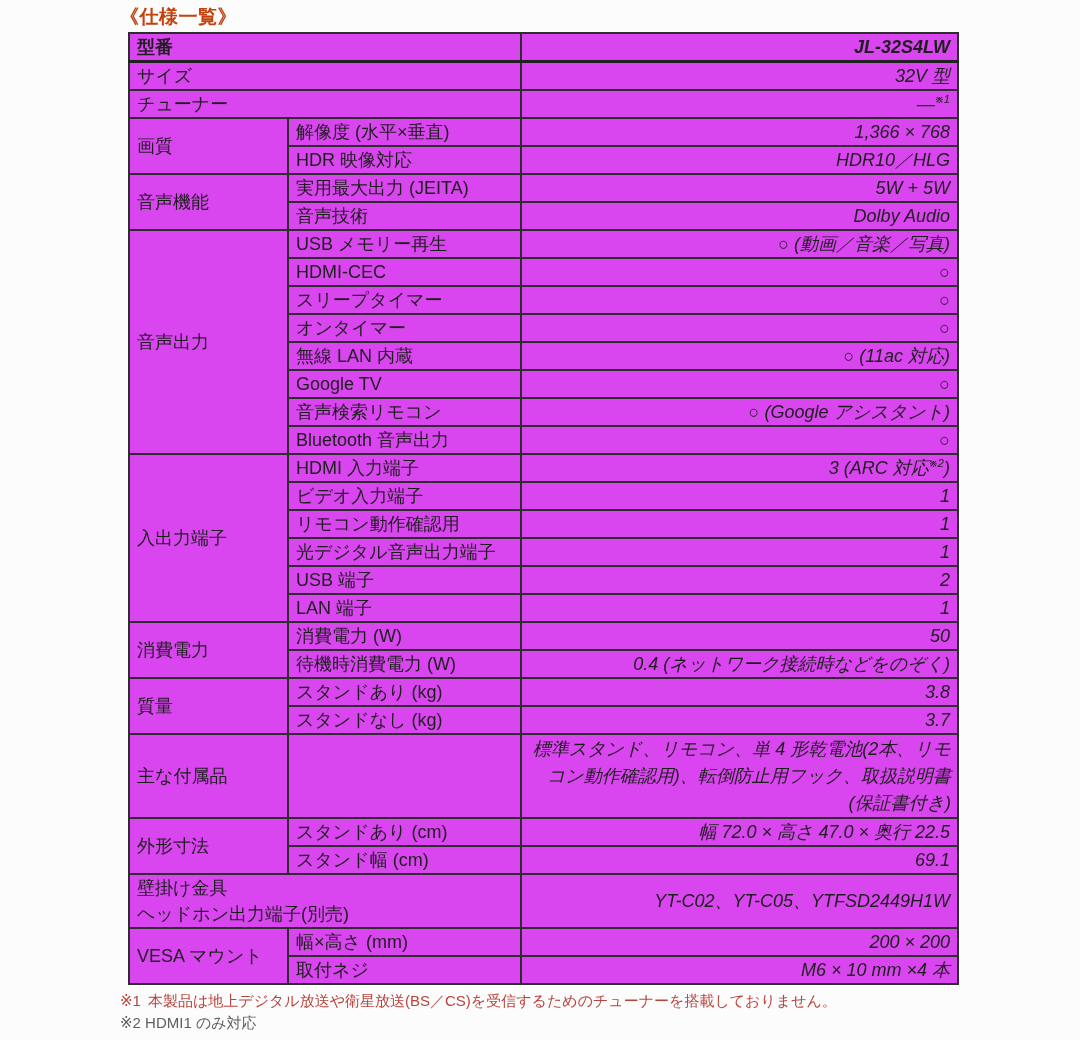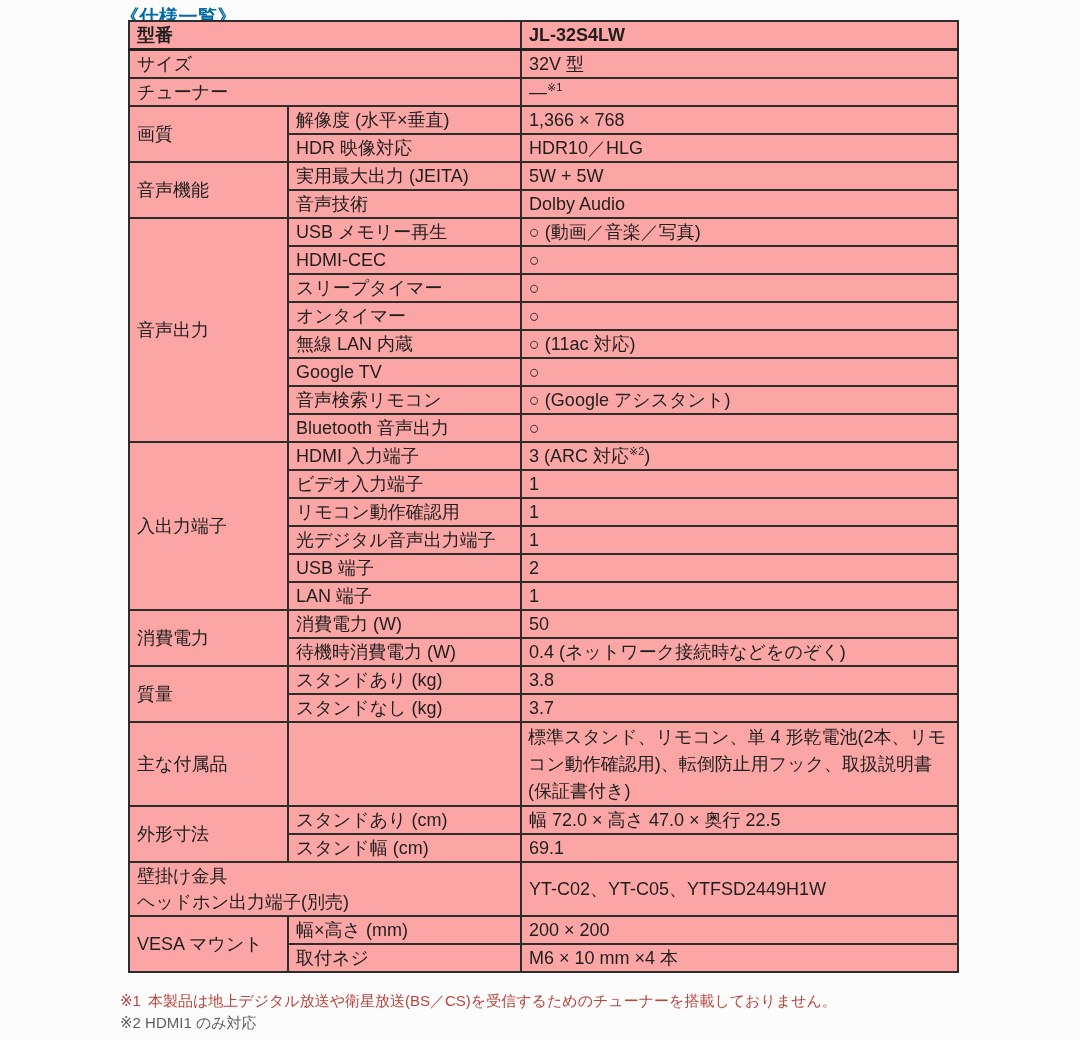--- a/index.html
+++ b/index.html
@@ -3,40 +3,40 @@
 <meta charset="utf-8">
 <style>
   html,body{margin:0;padding:0;}
   body{
     width:1080px;height:1040px;overflow:hidden;position:relative;
     background:#fcfcfc;color:#1e1e1e;
     font-family:"Liberation Sans","DejaVu Sans",sans-serif;
   }
   .page-title{
     position:absolute;left:120px;top:4px;
-    font-size:19px;font-weight:bold;letter-spacing:.5px;color:#0369a1;
+    font-size:19px;font-weight:bold;letter-spacing:.5px;color:#c2410c;
   }
   table.spec{
-    position:absolute;left:128px;top:20px;
-    width:829px;table-layout:fixed;border-collapse:collapse;background:#fca5a5;
+    position:absolute;left:128px;top:32px;
+    width:829px;table-layout:fixed;border-collapse:collapse;background:#d946ef;
     border:2px solid #2d2d2d;
   }
   col.c1{width:159px}
   col.c2{width:233px}
   col.c3{width:437px}
   .spec th,.spec td{
     border:2px solid #2d2d2d;
     font-size:18px;line-height:24px;
     height:26px;padding:0 7px;
     font-weight:normal;vertical-align:middle;
     overflow:hidden;
   }
   .spec thead th{font-weight:bold;border-bottom:3px solid #222;}
   .c-group,.c-label{text-align:left;}
-  .c-val{text-align:left;}
+  .c-val{text-align:right;font-style:italic;}
   .v-top{vertical-align:top;padding-top:2px;}
   tr.row-acc td{height:82px;}
   tr.row-acc td.c-val{line-height:27px;padding:0 6px;}
   tr.row-wall td{height:52px;}
   .two-line div{line-height:26px;}
   sup.mark{font-size:11px;line-height:0;vertical-align:super;}
   .notes{
     position:absolute;left:120px;top:990px;
     font-size:15px;line-height:21px;color:#b8433c;
   }

